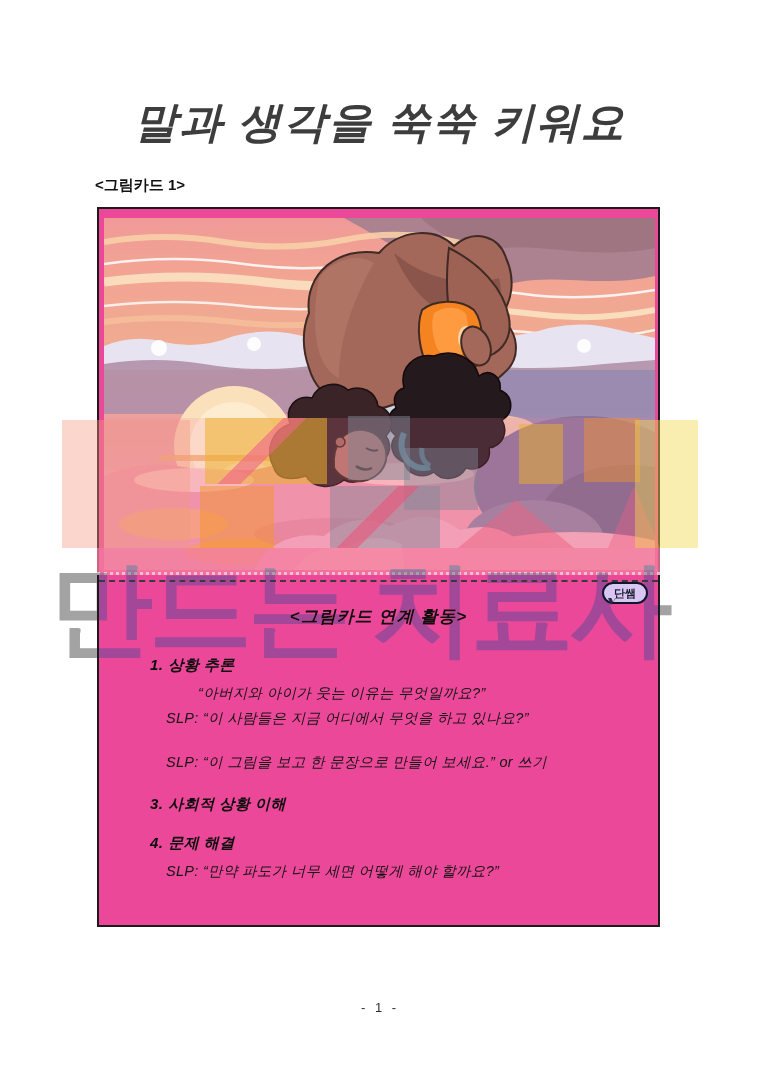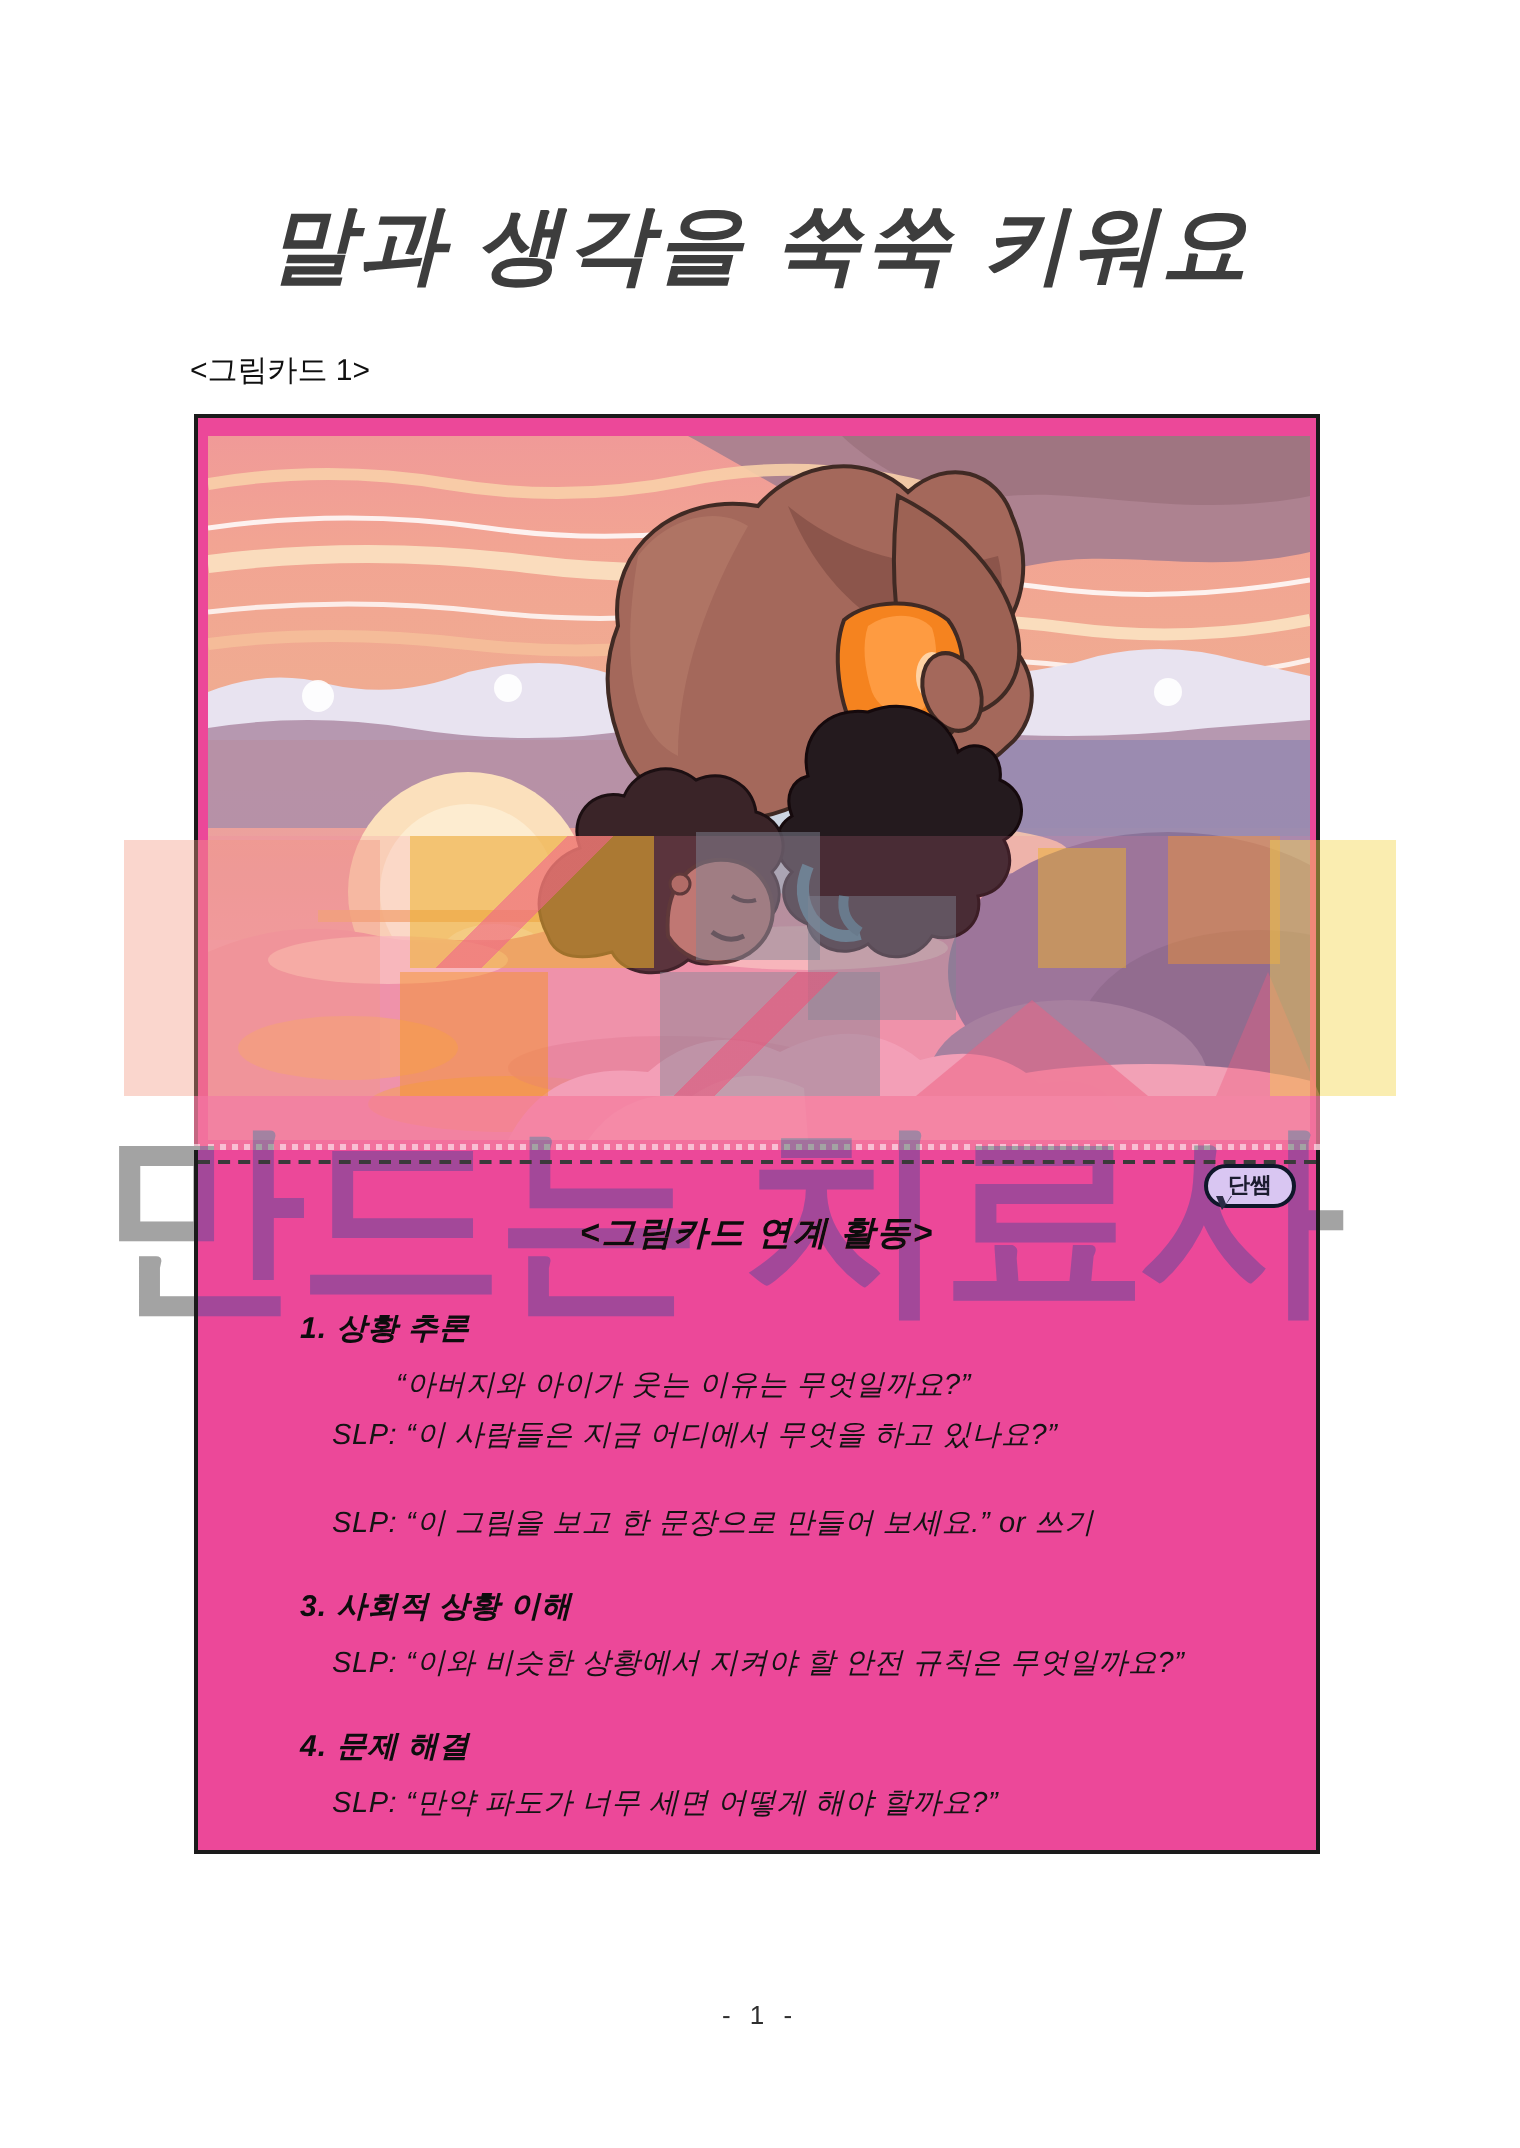--- a/index.html
+++ b/index.html
@@ -3,21 +3,21 @@
 <meta charset="utf-8">
 <style>
   * { margin:0; padding:0; box-sizing:border-box; }
   html,body { background:#ffffff; }
   body { width:760px; height:1074px; position:relative; font-family:"Liberation Sans","DejaVu Sans",sans-serif; color:#111; }
   .page { position:relative; width:760px; height:1074px; background:#fff; overflow:hidden; }
 
   
   .title { position:absolute; top:94px; left:0; width:100%; text-align:center;
            font-size:43px; font-weight:800; font-style:italic; color:#3d3d3d; letter-spacing:2px; }
-  .card-label { position:absolute; left:95px; top:176px; font-size:15px; font-weight:normal; color:#101010; }
+  .card-label { position:absolute; left:95px; top:176px; font-size:15px; font-weight:bold; color:#101010; }
 
   
   .frame { position:absolute; left:97px; top:207px; width:563px; height:720px;
            border:2px solid #1b1b1b; background:#ec4899;font-style:italic; }
   .artwork { position:absolute; left:5px; top:9px; width:551px; height:352px; overflow:hidden; }
   .artwork svg { display:block; width:100%; height:100%; }
   .dashed-sep { position:absolute; left:0; right:0; top:371px; border-top:2px dashed #3a3a3a; }
 
   .activity-heading { position:absolute; top:396px; left:0; width:100%; text-align:center;
                       font-size:17px; font-weight:bold; color:#0d0d0d; letter-spacing:1px; }
@@ -157,21 +157,20 @@
       <div class="item">
         <div class="item-title"><span>1.</span> <span>상황 추론</span></div>
         <div class="item-line cont">“아버지와 아이가 웃는 이유는 무엇일까요?”</div>
         <div class="item-line">SLP: “이 사람들은 지금 어디에서 무엇을 하고 있나요?”</div>
       </div>
       <div class="item">
         <div class="item-line">SLP: “이 그림을 보고 한 문장으로 만들어 보세요.” or 쓰기</div>
       </div>
       <div class="item">
         <div class="item-title"><span>3.</span> <span>사회적 상황 이해</span></div>
-        <div class="item-line">SLP: “이와 비슷한 상황에서 지켜야 할 안전 규칙은 무엇일까요?”</div>
       </div>
       <div class="item">
         <div class="item-title"><span>4.</span> <span>문제 해결</span></div>
         <div class="item-line">SLP: “만약 파도가 너무 세면 어떻게 해야 할까요?”</div>
       </div>
     </div>
   </div>
 
   <div class="wm wm-tint"></div>
   <div class="wm wm-shape" style="left:62px; top:420px; width:128px; height:128px; background:rgba(242,152,130,0.4);"></div>

